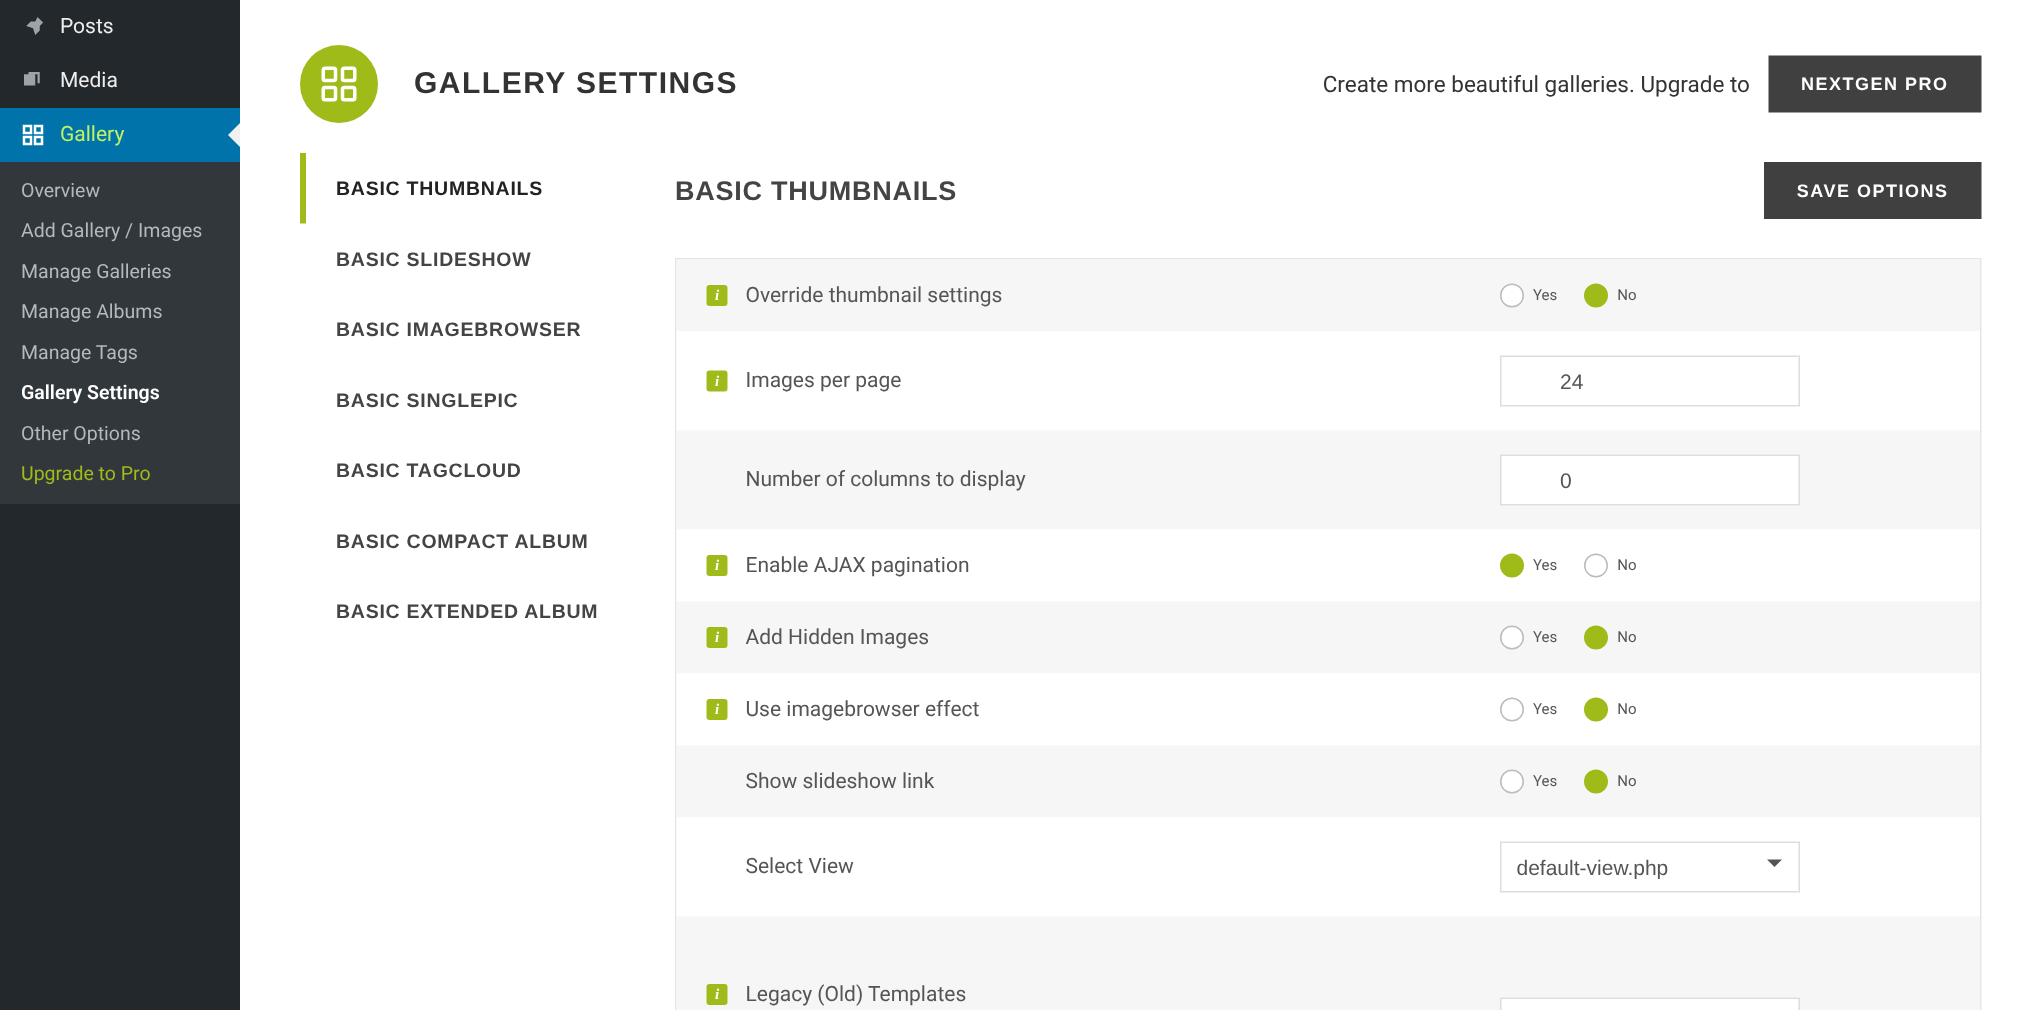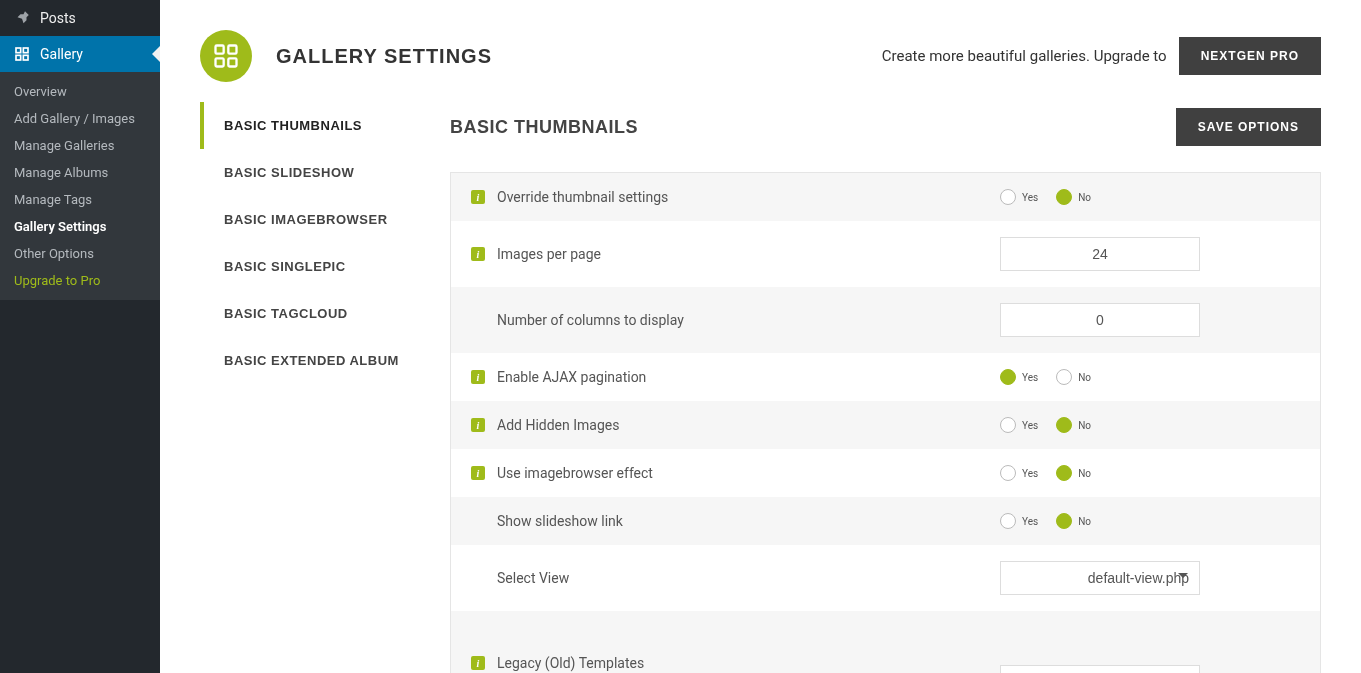--- a/index.html
+++ b/index.html
@@ -1,21 +1,21 @@
 <!DOCTYPE html>
 <html><head>
 <meta charset="utf-8">
 <style>
 * { box-sizing: border-box; margin: 0; padding: 0; }
 body { font-family: -apple-system, BlinkMacSystemFont, "Segoe UI", Roboto, sans-serif; font-size: 13px; background: #f1f1f1; color: #333; }
 .wrap { display: flex; min-height: 673px; }
 .sidebar { width: 160px; background: #23282d; color: #eee; }
 .sidebar ul { list-style: none; }
 .menu-item { display: flex; align-items: center; padding: 8px 12px; color: #eee; cursor: pointer; font-size: 14px; }
-.menu-item.active { background: #0073aa; color: #ffffff; position: relative; }
+.menu-item.active { background: #0073aa; color: #bef264; position: relative; }
 .menu-item.active::after { content: ''; position: absolute; right: 0; top: 50%; transform: translateY(-50%); border: 8px solid transparent; border-right-color: #f1f1f1; }
 .menu-item .mi-icon { width: 20px; height: 20px; margin-right: 8px; display: inline-flex; align-items: center; justify-content: center; color: rgba(240,245,250,0.6); }
 .menu-item.active .mi-icon { color: #fff; }
 .submenu { background: #32373c; padding: 6px 0; }
 .submenu li { padding: 6px 12px 6px 14px; color: #b4b9be; font-size: 13px; cursor: pointer; }
 .submenu li.current { color: #fff; font-weight: 600; }
 .submenu li.upgrade { color: #9fbb1a; }
 
 .content { flex: 1; background: #fff; padding: 0 0 40px 0; }
 .header { display: flex; align-items: center; padding: 30px 40px 20px 40px; }
@@ -39,38 +39,46 @@
 .setting-row { display: flex; align-items: center; padding: 16px 20px; }
 .setting-row:nth-child(odd) { background: #f6f6f6; }
 .setting-row:nth-child(even) { background: #fff; }
 .setting-label { flex: 1; display: flex; align-items: center; color: #555; font-size: 14px; }
 .info-icon { width: 14px; height: 14px; background: #9fbb1a; border-radius: 2px; margin-right: 12px; display: inline-flex; align-items: center; justify-content: center; color: #fff; font-weight: bold; font-size: 10px; font-family: Georgia, serif; font-style: italic; }
 .setting-control { width: 300px; display: flex; align-items: center; }
 .radio-group { display: flex; gap: 18px; align-items: center; }
 .radio-opt { display: flex; align-items: center; gap: 6px; cursor: pointer; font-size: 10px; color: #555; }
 .radio-circle { width: 16px; height: 16px; border-radius: 50%; border: 1px solid #bbb; display: inline-block; position: relative; background: #fff; }
 .radio-circle.checked { background: #9fbb1a; border-color: #9fbb1a; }
-.text-input { width: 200px; height: 34px; border: 1px solid #ddd; text-align: center; font-size: 14px; color: #555; background:#fff; }
-.select-input { width: 200px; height: 34px; border: 1px solid #ddd; font-size: 14px; color: #555; padding: 0 10px; background: #fff; appearance: none; text-align: right; }
+.text-input { width: 200px; height: 34px; border: 1px solid #ddd; font-size: 14px; color: #555; background:#fff;padding-left:39px; }
+.select-input { width: 200px; height: 34px; border: 1px solid #ddd; font-size: 14px; color: #555; padding: 0 10px; background: #fff; appearance: none; }
 .select-wrap { position: relative; }
 .select-wrap::after { content: ''; position: absolute; right: 12px; top: 50%; transform: translateY(-50%); border: 5px solid transparent; border-top-color: #555; pointer-events: none; }
 </style>
 </head>
 <body>
 
 <div class="wrap">
   <nav class="sidebar">
     <ul id="main-menu">
         <li class="menu-item">
           <span class="mi-icon">
             <svg width="18" height="18" viewBox="0 0 24 24" fill="currentColor">
               <path d="M16 3l5 5-3 3v4l-4 4-2-6-6-2 4-4h4z"></path>
             </svg>
           </span>
           <span>Posts</span>
+        </li>
+        <li class="menu-item">
+          <span class="mi-icon">
+            <svg width="18" height="18" viewBox="0 0 24 24" fill="currentColor">
+              <path d="M4 6h10v10H4z M8 4h10v10h-2V6H8z"></path>
+            </svg>
+          </span>
+          <span>Media</span>
         </li>
         <li class="menu-item active">
           <span class="mi-icon">
             <svg width="16" height="16" viewBox="0 0 24 24" fill="none" stroke="currentColor" stroke-width="2.5">
               <rect x="3" y="3" width="7" height="7"></rect>
               <rect x="14" y="3" width="7" height="7"></rect>
               <rect x="3" y="14" width="7" height="7"></rect>
               <rect x="14" y="14" width="7" height="7"></rect>
             </svg>
           </span>
@@ -106,20 +114,21 @@
       </div>
     </div>
 
     <div class="body-row">
       <div class="tabs" id="tabs">
           <div class="tab active">BASIC THUMBNAILS</div>
           <div class="tab">BASIC SLIDESHOW</div>
           <div class="tab">BASIC IMAGEBROWSER</div>
           <div class="tab">BASIC SINGLEPIC</div>
           <div class="tab">BASIC TAGCLOUD</div>
+          <div class="tab">BASIC COMPACT ALBUM</div>
           <div class="tab">BASIC EXTENDED ALBUM</div>
         </div>
       <div class="main">
         <div class="section-head">
           <h2 class="section-title">BASIC THUMBNAILS</h2>
           <button class="btn-black" style="margin-left:auto">SAVE OPTIONS</button>
         </div>
         <div class="settings-table" id="settings">
             <div class="setting-row">
               <div class="setting-label">

